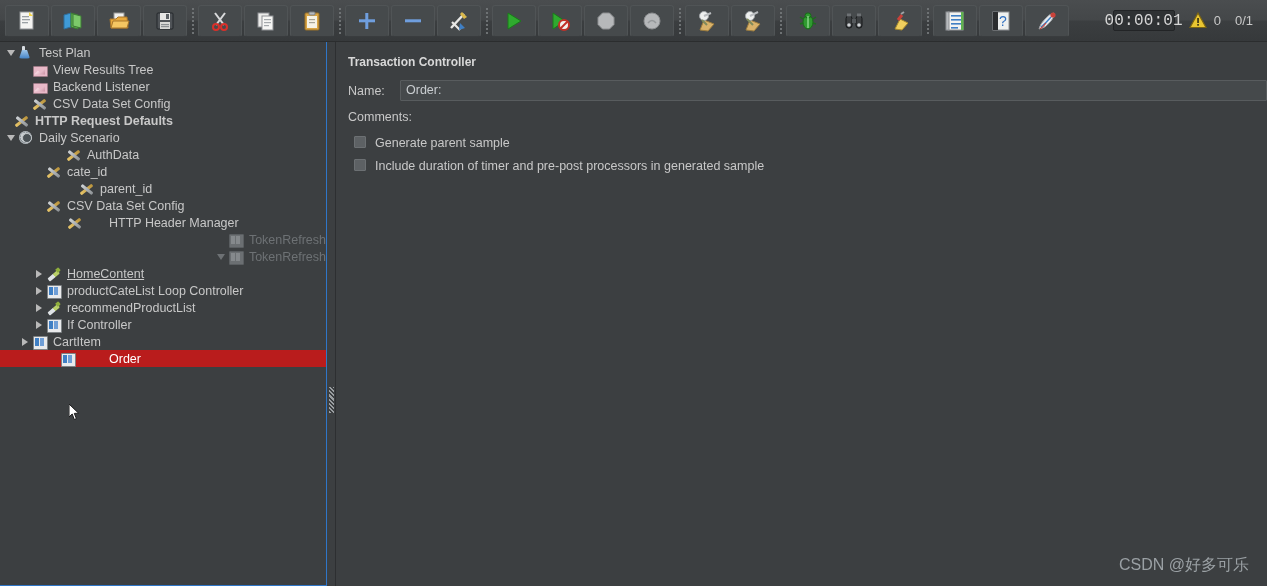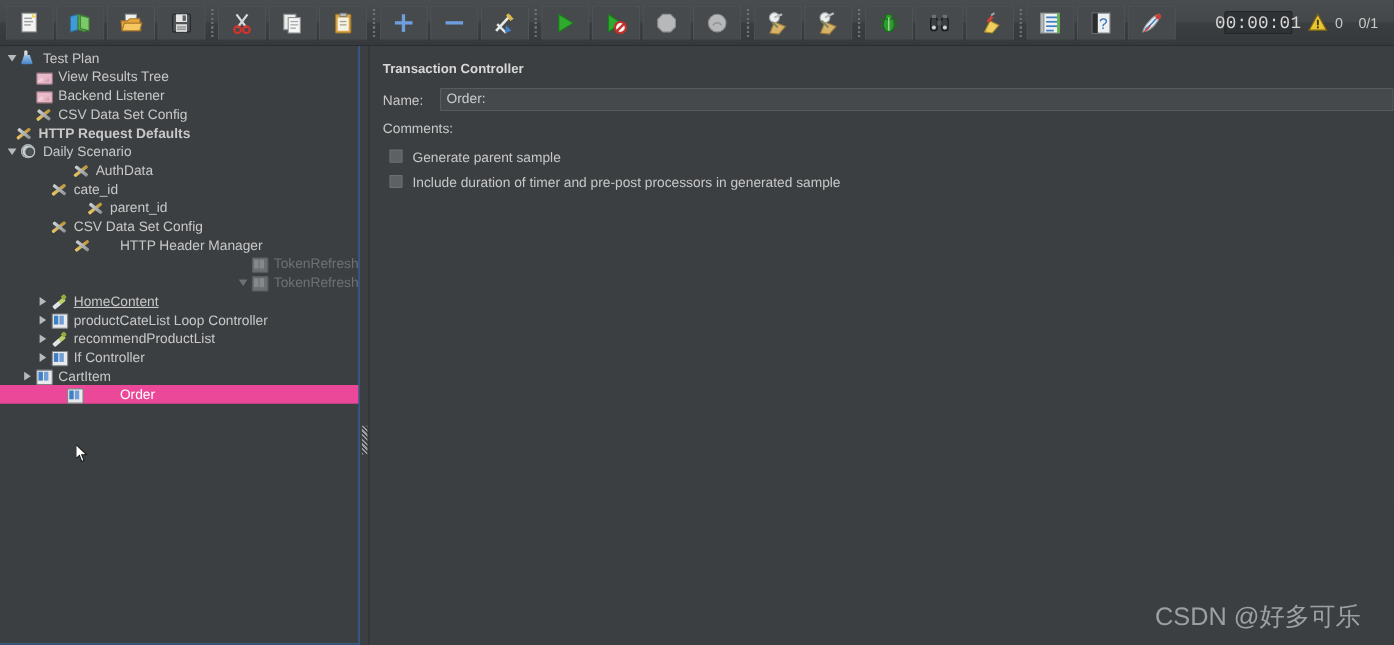--- a/index.html
+++ b/index.html
@@ -72,21 +72,21 @@
   #tree { padding-top: 2px; }
 
   .node {
     height: 17px;
     display: flex; align-items: center;
     white-space: nowrap;
     font-size: 12.5px;
     color: #c8c8c8;
     position: relative;
   }
-  .node.selected { background: #ec4899; color: #ffffff; gap: 28px; }
+  .node.selected { background: #b91c1c; color: #ffffff; gap: 28px; }
   .node.disabled { color: #6d7174; justify-content: flex-end; }
 
   .twisty {
     width: 14px; height: 17px;
     flex: 0 0 auto;
     display: flex; align-items: center; justify-content: center;
   }
   .twisty b {
     display: block; width: 0; height: 0;
   }
@@ -194,22 +194,22 @@
   #comments-row { margin-bottom: 9px; }
   .cb-row { display: flex; align-items: flex-start; height: 20px; margin: 0 0 3px 4px; }
   .cbox {
     width: 12px; height: 12px; flex: 0 0 auto;
     background: #5d6164; border: 1px solid #6c7073;
     border-radius: 1px; margin: 0 9px 0 6px;
   }
   .cb-label { font-size: 12.5px; color: #c8c8c8; }
 
   #watermark {
-    position: absolute; right: 30px; bottom: 10px;
-    font-size: 23px; color: #9aa0a4;
+    position: absolute; right: 18px; bottom: 10px;
+    font-size: 16px; color: #9aa0a4;
   }
 
   
   #cursor {
     position: absolute; left: 69px; top: 362px;
     width: 12px; height: 18px; pointer-events: none;
   }
 </style>
 </head>
 <body>

